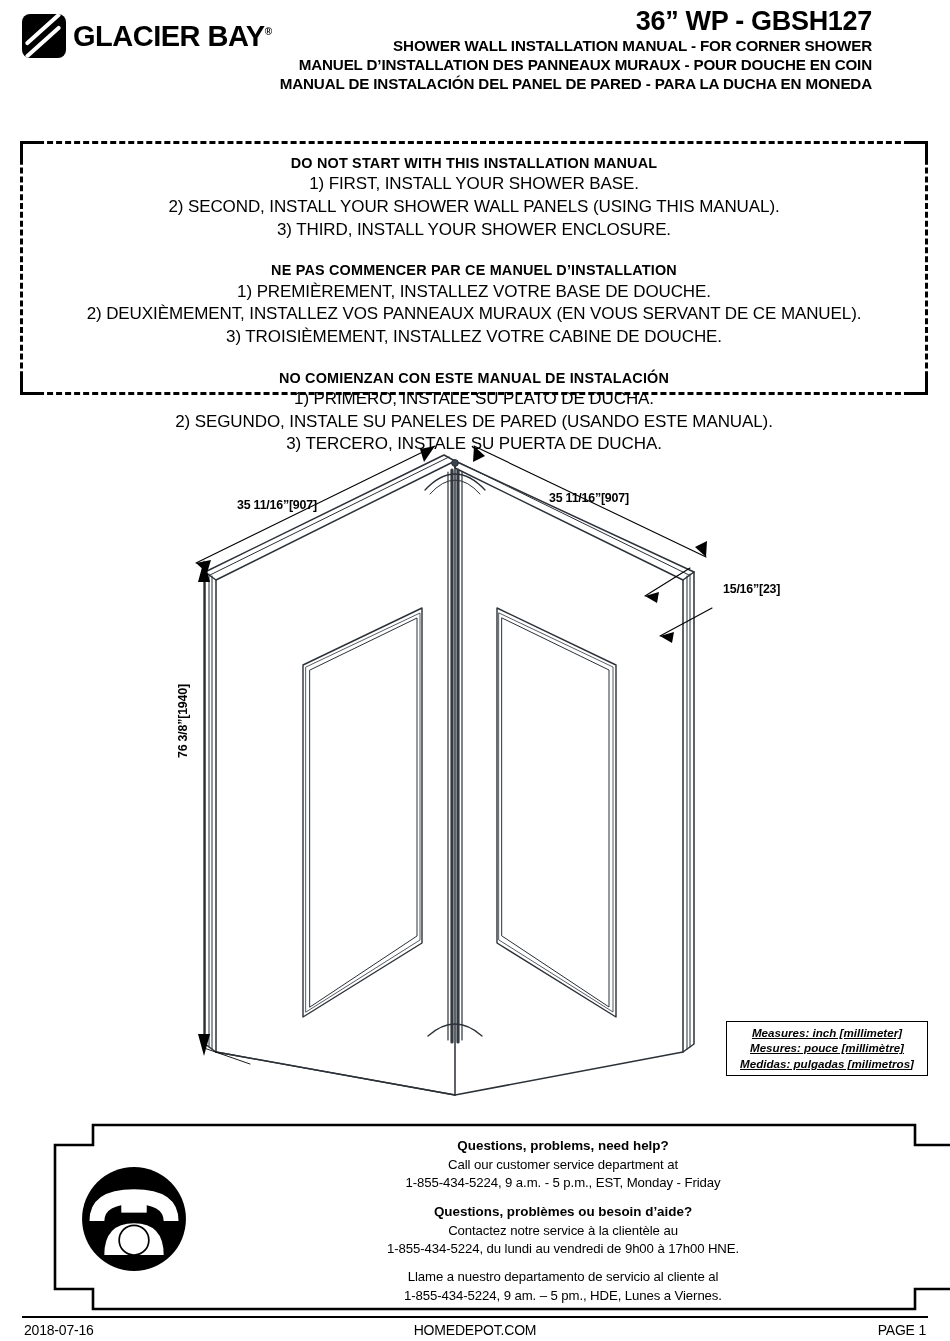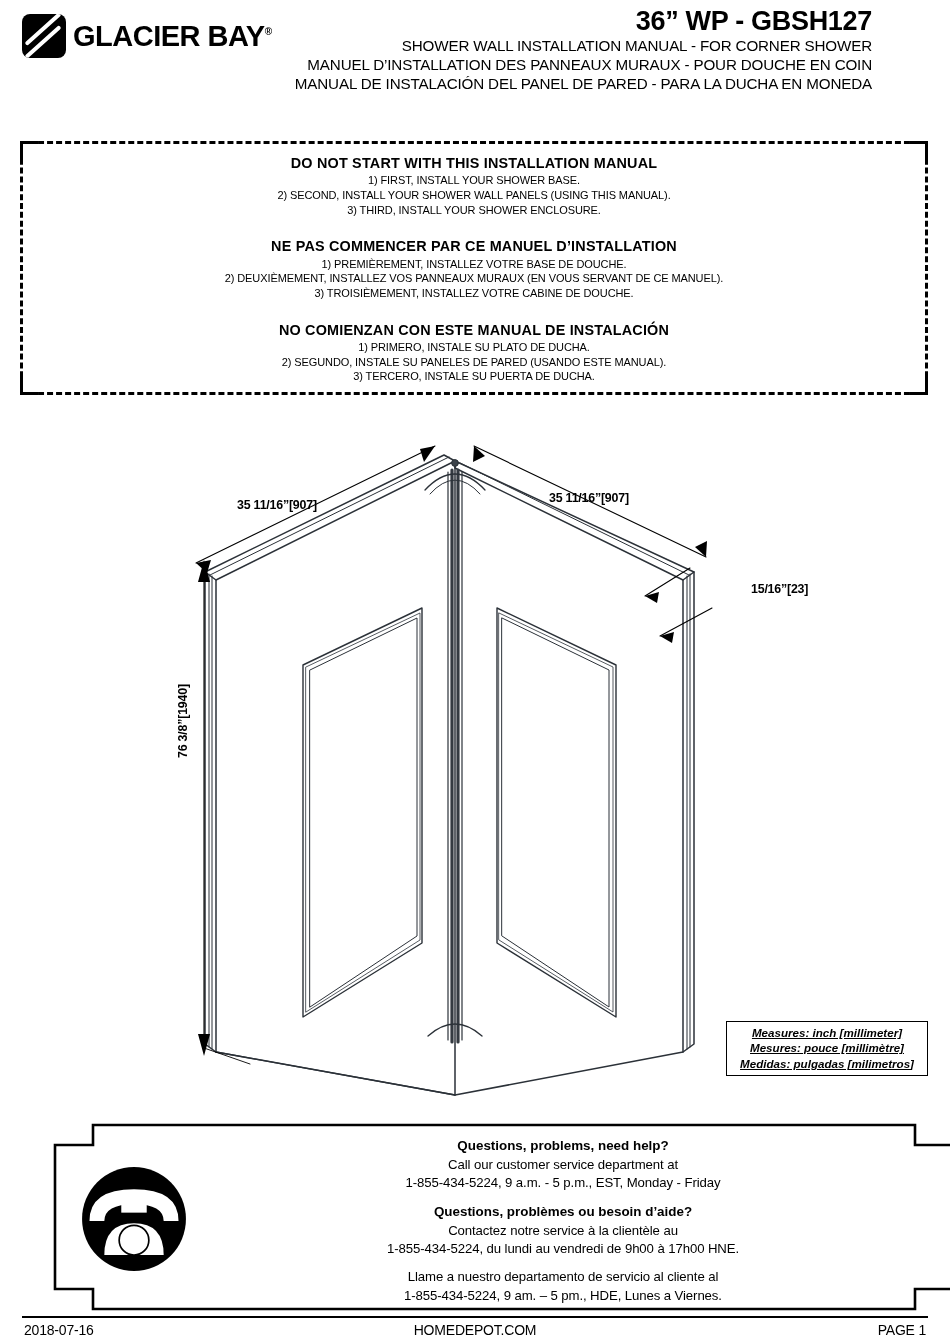--- a/index.html
+++ b/index.html
@@ -73,21 +73,21 @@
     width: 700px;
   }
   .model-line {
     font-weight: bold;
     font-size: 27px;
     letter-spacing: -0.3px;
     line-height: 1.02;
     white-space: nowrap;
   }
   .title-line {
-    font-weight: normal;
+    font-weight: bold;
     font-size: 15.2px;
     line-height: 1.28;
     letter-spacing: -0.15px;
     white-space: nowrap;
   }
 
   
   .warnbox {
     position: absolute;
     left: 20px; top: 141px;
@@ -109,21 +109,21 @@
   .wc-br { right: -3px; bottom: -3px; border-width: 0 3px 3px 0; }
 
   .warn-block { margin-top: 0; }
   .warn-head {
     font-weight: bold;
     font-size: 14.4px;
     letter-spacing: 0.2px;
     line-height: 1.35;
   }
   .warn-item {
-    font-size: 11px;
+    font-size: 17px;
     line-height: 1.33;
     letter-spacing: -0.1px;
   }
   .blk-en { padding-top: 10px; }
   .blk-fr { padding-top: 20px; }
   .blk-es { padding-top: 20px; }
 
   
   .diagram {
     position: absolute;
@@ -135,21 +135,21 @@
 
   .dimlabel {
     position: absolute;
     font-weight: bold;
     font-size: 12.4px;
     white-space: nowrap;
     letter-spacing: -0.2px;
   }
   #dim-left-top  { left: 237px; top: 498px; }
   #dim-right-top { left: 549px; top: 491px; }
-  #dim-thickness { left: 751px; top: 582px; text-align: center; }
+  #dim-thickness { left: 723px; top: 582px; text-align: center; }
   #dim-height {
     left: 176px; top: 758px;
     transform: rotate(-90deg);
     transform-origin: left top;
     width: 130px;
     text-align: left;
   }
 
   
   .measbox {

